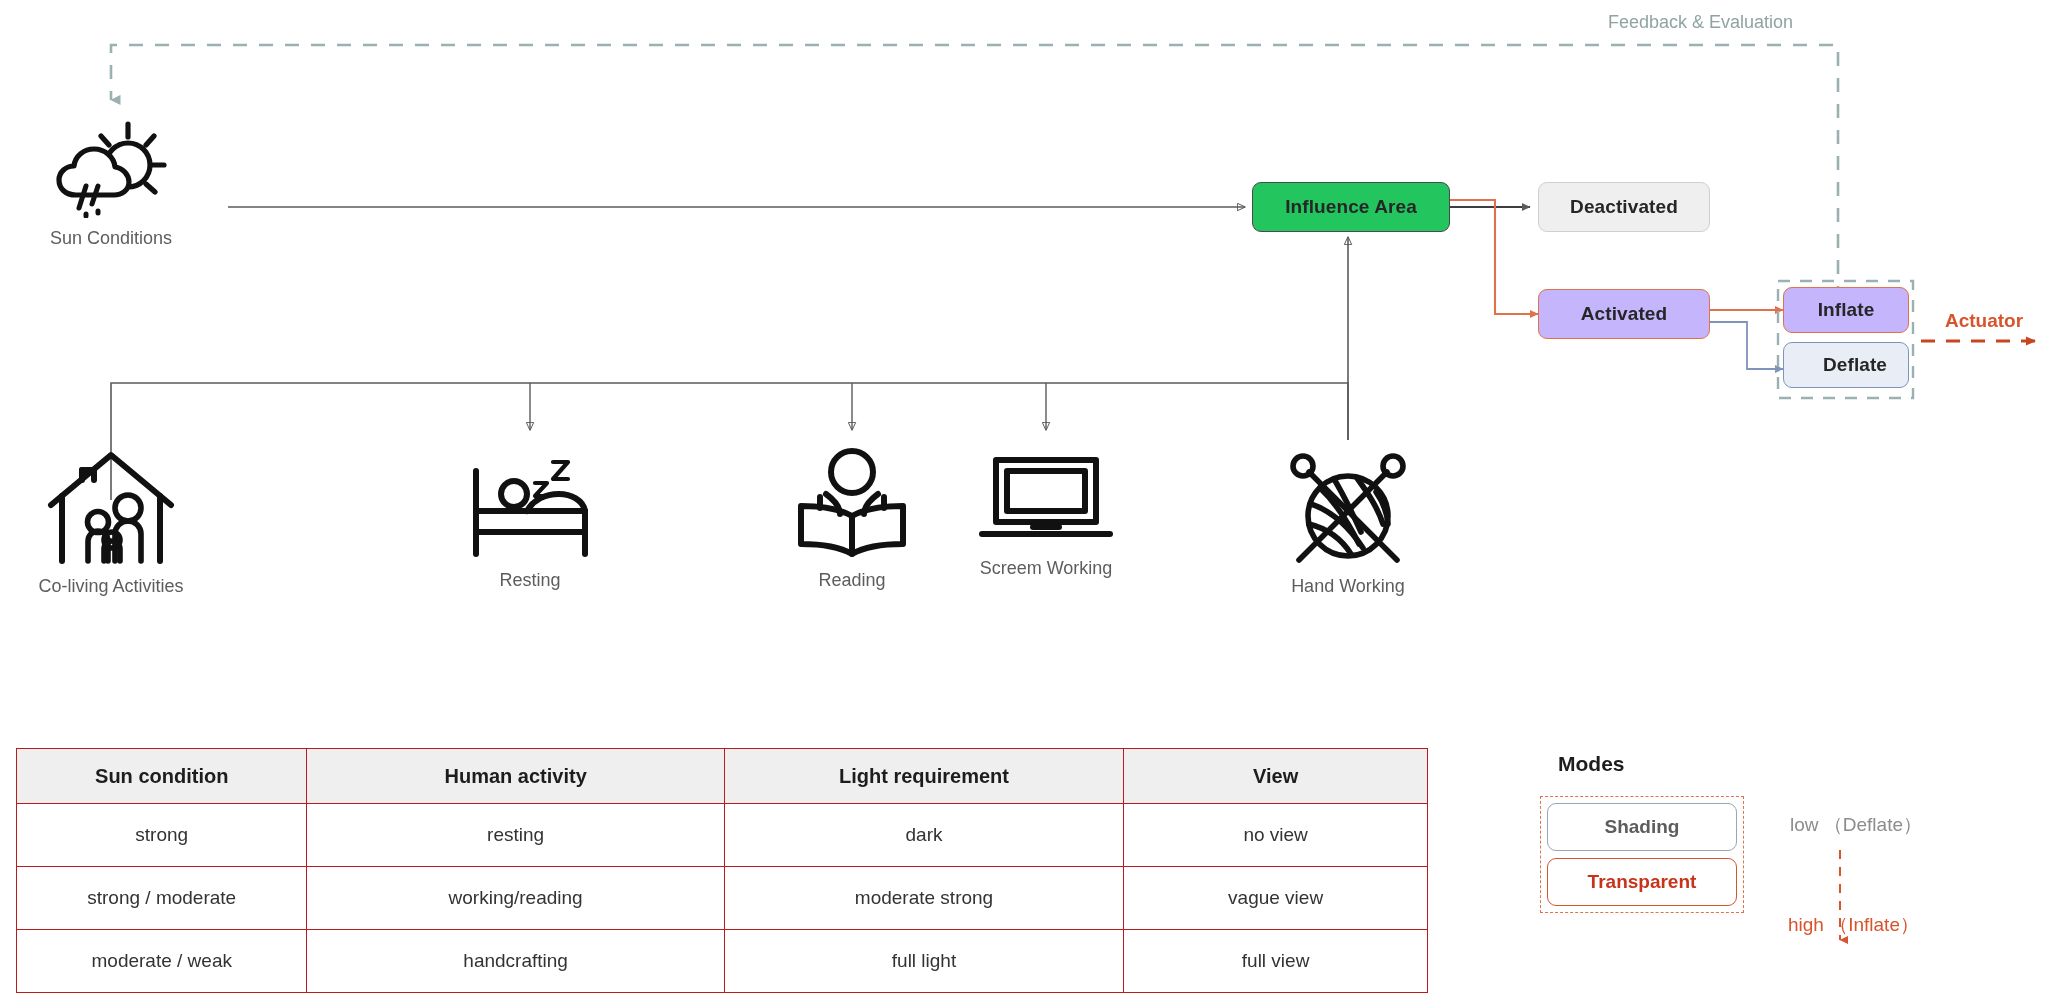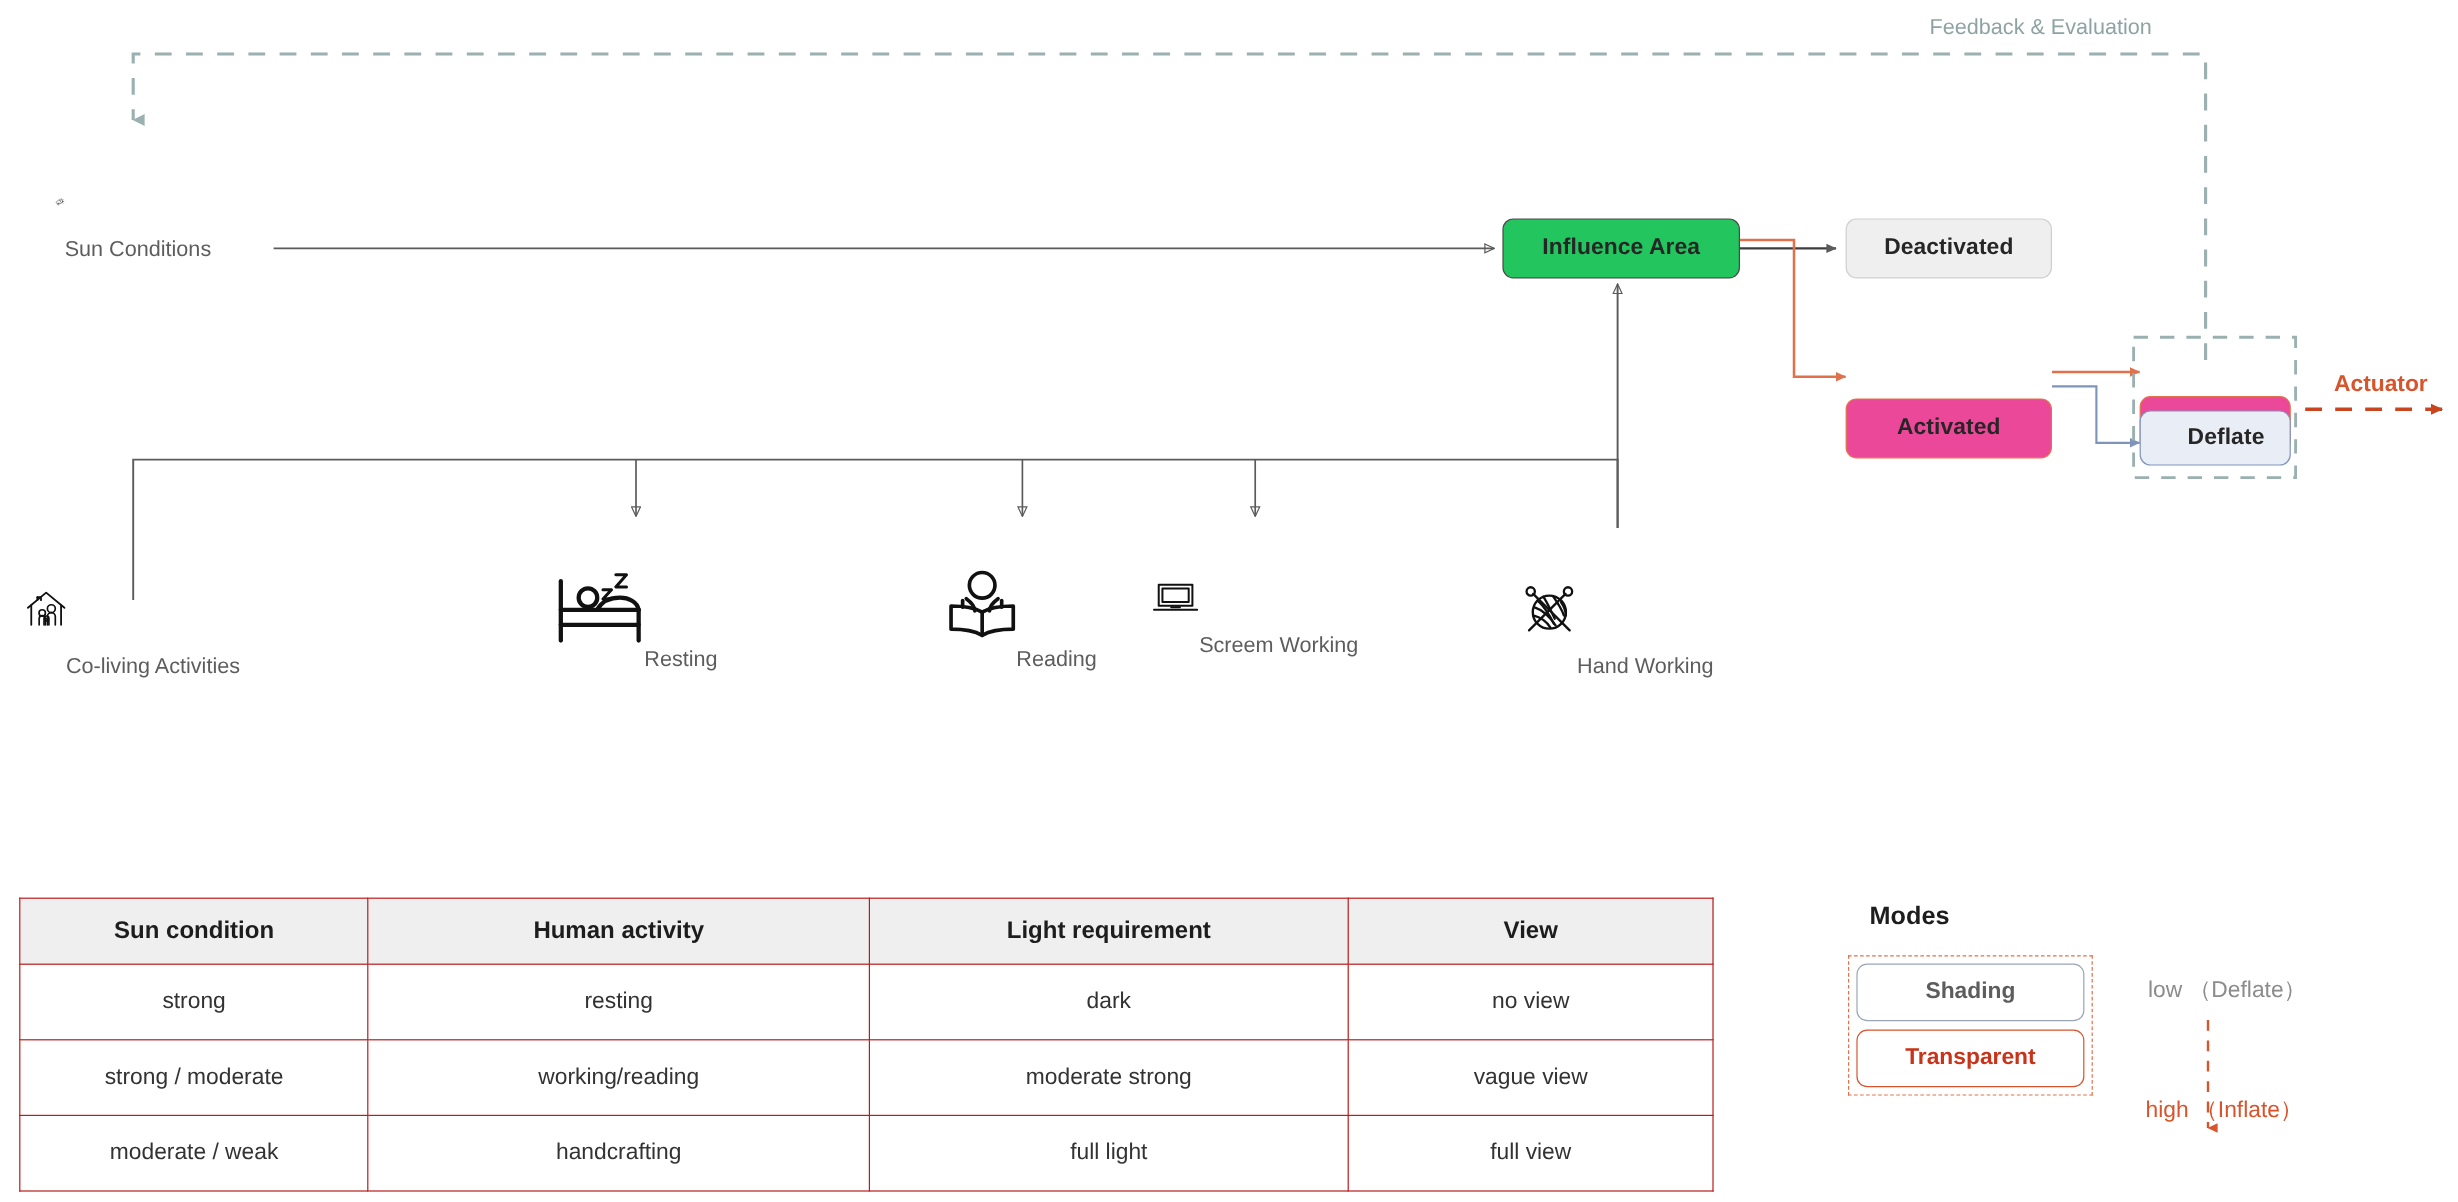--- a/index.html
+++ b/index.html
@@ -47,36 +47,35 @@
     color: #262626;
     text-align: center;
   }
   .node-muted {
     border: 1.6px solid #cfcfcf;
     background: #efefef;
     color: #262626;
   }
   .node-accent {
     border: 1.6px solid #e0714b;
-    background: #ec4899;
+    background: #c4b5fd;
     color: #262626;
-    margin-top: 43px;
   }
   .node-blue {
     border: 1.6px solid #7f94bb;
     background: #e9eef6;
     color: #262626;
   }
 
   
   .icon-group {
     position: absolute;
     display: flex;
-    flex-direction: row;
-    align-items: flex-end;
+    flex-direction: column;
+    align-items: center;
   }
   .icon-glyph { display:block; }
   .icon-label {
     margin-top: 10px;
     font-size: 18px;
     color: #5d5d5d;
     white-space: nowrap;
     font-family: "Liberation Sans", sans-serif;
   }
 

